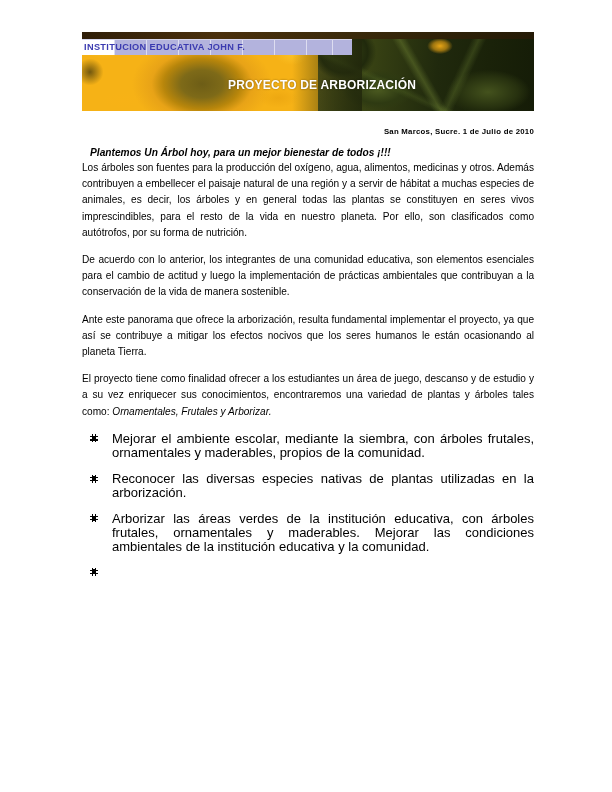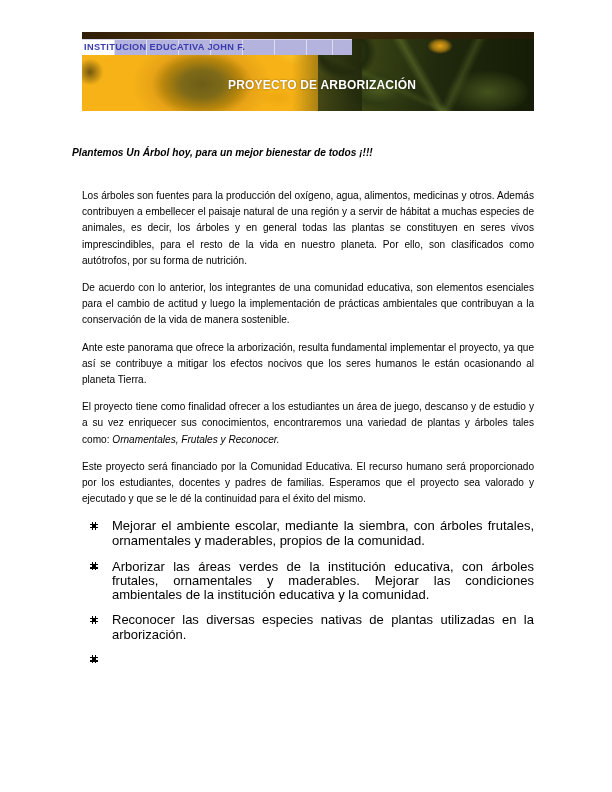--- a/index.html
+++ b/index.html
@@ -153,33 +153,33 @@
     width: 534px;
     text-align: right;
     font-size: 7.8px;
     font-weight: bold;
     letter-spacing: .25px;
     color: #000;
   }
 
   .tagline {
     position: absolute;
-    left: 72px;
+    left: 90px;
     top: 147px;
     width: 452px;
     font-size: 10.2px;
     font-weight: bold;
     font-style: italic;
     color: #000;
   }
 
   .content {
     position: absolute;
     left: 82px;
-    top: 188px;
+    top: 160px;
     width: 452px;
   }
 
   p.para {
     margin: 0 0 11px 0;
     font-size: 10.1px;
     line-height: 16.2px;
     text-align: justify;
     text-justify: inter-word;
     color: #000;
@@ -268,74 +268,74 @@
     <div class="tick" style="left:160px"></div>
     <div class="tick" style="left:192px"></div>
     <div class="tick" style="left:224px"></div>
     <div class="tick" style="left:250px"></div>
   </div>
 
   <div class="inst-text">INSTITUCION EDUCATIVA JOHN F.</div>
 
   <div class="banner-title">PROYECTO DE ARBORIZACIÓN</div>
 
+  <div class="dateline">San Marcos,  Sucre.  1 de Julio de 2010</div>
 
   <div class="tagline">Plantemos Un Árbol hoy, para un mejor bienestar de todos ¡!!!</div>
 
   <div class="content">
 
     <p class="para">Los árboles son fuentes para la producción del oxígeno, agua, alimentos, medicinas y otros. Además contribuyen a embellecer el paisaje natural de una región y a servir de hábitat a muchas especies de animales, es decir, los árboles y en general todas las plantas se constituyen en seres vivos imprescindibles, para el resto de la vida en nuestro planeta. Por ello, son clasificados como autótrofos, por su forma de nutrición.</p>
     <p class="para">De acuerdo con lo anterior, los integrantes de una comunidad educativa, son elementos esenciales para el cambio de actitud y luego la implementación de prácticas ambientales que contribuyan a la conservación de la vida de manera sostenible.</p>
     <p class="para">Ante este panorama que ofrece la arborización, resulta fundamental implementar el proyecto, ya que así se contribuye a mitigar los efectos nocivos que los seres humanos le están ocasionando al planeta Tierra.</p>
 
-    <p class="para"><span>El proyecto   tiene como finalidad ofrecer a los estudiantes un área de juego, descanso y de estudio y a su vez enriquecer sus conocimientos, encontraremos una variedad de plantas y árboles tales como: </span><span class="it">Ornamentales, Frutales y Reconocer</span><span class="it">.</span></p>
-
-    <p class="para">Este proyecto será financiado por la Comunidad Educativa.  El recurso humano será proporcionado por los estudiantes, docentes y padres de familias. Esperamos que el proyecto sea valorado y ejecutado y que se le dé la continuidad para el éxito del mismo.</p>
+    <p class="para"><span>El proyecto   tiene como finalidad ofrecer a los estudiantes un área de juego, descanso y de estudio y a su vez enriquecer sus conocimientos, encontraremos una variedad de plantas y árboles tales como: </span><span class="it">Ornamentales, Frutales y Arborizar</span><span class="it">.</span></p>
+
 
 
     <ul class="bullets">
       <li>
         <span class="bullet-glyph">
           <span class="bg-core"></span>
           <span class="bg-bar-v1"></span>
             <span class="bg-bar-v2"></span>
           <span class="bg-bar-h1"></span>
             <span class="bg-bar-h2"></span>
         </span>
         <span>Mejorar el ambiente escolar, mediante la siembra, con árboles frutales, ornamentales y maderables, propios de la comunidad.</span>
       </li>
     </ul>
 
 
     <ul class="bullets spec-list">
+      <li>
+        <span class="bullet-glyph">
+          <span class="bg-core"></span>
+          <span class="bg-bar-v1"></span>
+            <span class="bg-bar-v2"></span>
+          <span class="bg-bar-h1"></span>
+            <span class="bg-bar-h2"></span>
+        </span>
+        <span>Reconocer las diversas especies nativas de plantas utilizadas en la arborización.</span>
+      </li>
       <li>
         <span class="bullet-glyph">
           <span class="bg-core"></span>
           <span class="bg-bar-v1"></span>
             <span class="bg-bar-v2"></span>
           <span class="bg-bar-h1"></span>
             <span class="bg-bar-h2"></span>
         </span>
         <span>Arborizar las áreas verdes de la institución educativa, con árboles frutales, ornamentales y maderables. Mejorar las condiciones ambientales de la institución educativa y la comunidad.</span>
       </li>
       <li>
         <span class="bullet-glyph">
           <span class="bg-core"></span>
           <span class="bg-bar-v1"></span>
             <span class="bg-bar-v2"></span>
           <span class="bg-bar-h1"></span>
             <span class="bg-bar-h2"></span>
         </span>
-        <span>Reconocer las diversas especies nativas de plantas utilizadas en la arborización.</span>
-      </li>
-      <li>
-        <span class="bullet-glyph">
-          <span class="bg-core"></span>
-          <span class="bg-bar-v1"></span>
-            <span class="bg-bar-v2"></span>
-          <span class="bg-bar-h1"></span>
-            <span class="bg-bar-h2"></span>
-        </span>
       </li>
     </ul>
 
   </div>
 </div>
 
 </body></html>

